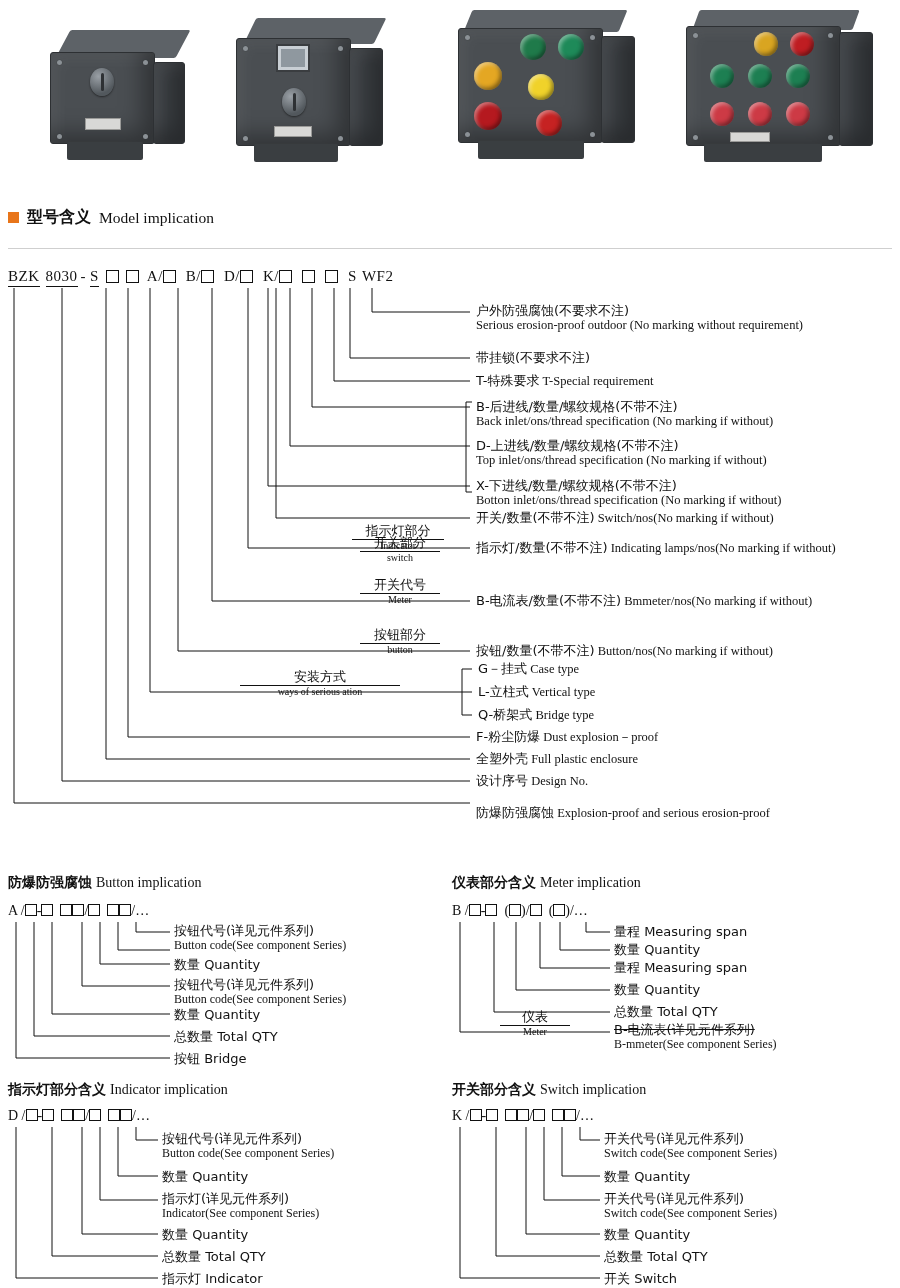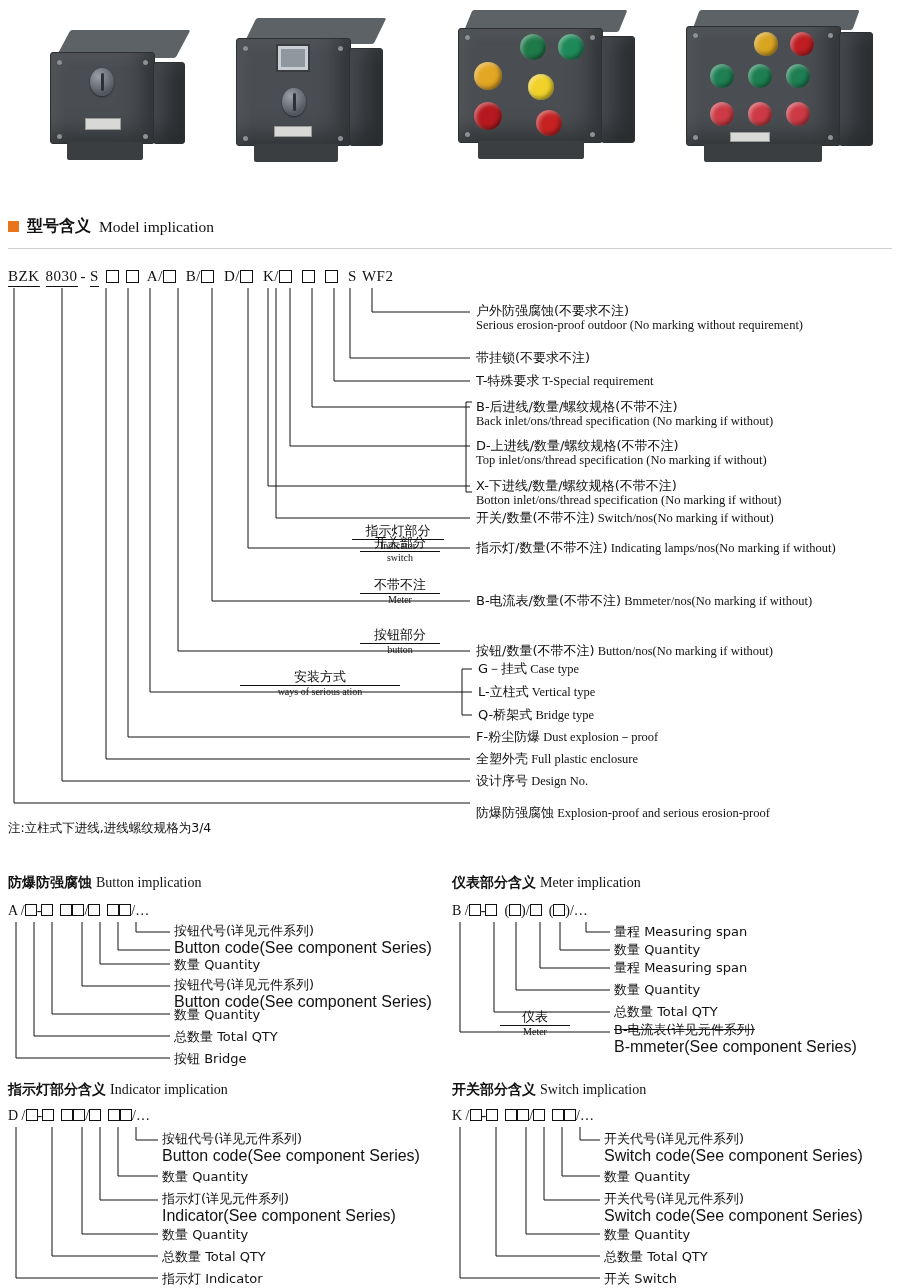--- a/index.html
+++ b/index.html
@@ -66,21 +66,21 @@
 
   
   .sub-head { position:absolute; }
   .sub-head .cn { font-family:"DejaVu Sans", sans-serif; font-weight:bold; font-size:14px; }
   .sub-head .en { font-family:"Liberation Serif", serif; font-size:14px; }
   .sub-code { position:absolute; font-family:"Liberation Serif", serif; font-size:14px; }
   .sub-code .sq { display:inline-block; width:12px; height:12px; border:1px solid #111; vertical-align:-1px; }
 
   .item { position:absolute; font-size:12.5px; line-height:1.15; }
   .item .cn { font-family:"DejaVu Sans", sans-serif; font-size:13px; }
-  .item .en { font-family:Liberation Sans, sans-serif; font-size:16px; }
+  .item .en { font-family:Liberation Serif, serif; font-size:12px; }
   .strike { text-decoration: line-through; }
 </style>
 </head>
 <body>
 
 <div class="photos">
 
   <div class="prod" style="left:45px;top:30px;width:150px;height:140px;">
     <div class="box-top" style="left:18px;top:0px;width:120px;height:28px;transform:skewX(-28deg);background:#5d6267;"></div>
     <div class="box-body" style="left:5px;top:22px;width:105px;height:92px;"></div>
@@ -145,21 +145,21 @@
     <div class="lamp" style="left:106px;top:92px;width:24px;height:24px;background:#cd3a45;"></div>
     <div class="label-plate" style="left:50px;top:122px;width:40px;height:10px;"></div>
     <div class="screw" style="left:13px;top:23px;"></div>
     <div class="screw" style="left:148px;top:23px;"></div>
     <div class="screw" style="left:13px;top:125px;"></div>
     <div class="screw" style="left:148px;top:125px;"></div>
     <div style="position:absolute;left:24px;top:134px;width:118px;height:18px;background:#3a3e41;border-radius:2px;"></div>
   </div>
 </div>
 
-<div class="sec-head" style="left:8px;top:216px;">
+<div class="sec-head" style="left:8px;top:207px;">
   <span class="sec-square"></span>
   <span class="sec-cn">型号含义</span>
   <span class="sec-en">Model implication</span>
 </div>
 <div class="rule" style="left:8px;top:248px;width:884px;"></div>
 
 <div class="code-row" style="left:8px;top:268px;">
   <span class="ubar">BZK</span><span style="width:6px"></span><span class="ubar">8030</span><span style="width:3px"></span><span>-</span><span style="width:4px"></span><span class="ubar">S</span><span style="width:7px"></span><span class="sqbox"></span><span style="width:7px"></span><span class="sqbox"></span><span style="width:8px"></span><span>A/</span><span class="sqbox"></span><span style="width:10px"></span><span>B/</span><span class="sqbox"></span><span style="width:10px"></span><span>D/</span><span class="sqbox"></span><span style="width:10px"></span><span>K/</span><span class="sqbox"></span><span style="width:10px"></span><span class="sqbox"></span><span style="width:10px"></span><span class="sqbox"></span><span style="width:10px"></span><span>S</span><span style="width:5px"></span><span>WF2</span>
 </div>
 
@@ -263,34 +263,33 @@
 
 <div class="sidelab" style="left:360px;top:492px;width:80px;margin-top:44px;">
   <span class="cn">开关部分</span>
   <span class="ul en">switch</span>
 </div>
 <div class="sidelab" style="left:352px;top:524px;width:92px;">
   <span class="cn">指示灯部分</span>
   <span class="ul en">Indicator</span>
 </div>
 <div class="sidelab" style="left:360px;top:578px;width:80px;">
-  <span class="cn">不带不注</span>
+  <span class="cn">开关代号</span>
   <span class="ul en">Meter</span>
 </div>
 <div class="sidelab" style="left:360px;top:628px;width:80px;">
   <span class="cn">按钮部分</span>
   <span class="ul en">button</span>
 </div>
 <div class="sidelab" style="left:240px;top:670px;width:160px;">
   <span class="cn">安装方式</span>
   <span class="ul en">ways of serious ation</span>
 </div>
 
 <div class="note" style="left:8px;top:820px;width:560px;">
-  <div class="cn">注:立柱式下进线,进线螺纹规格为3/4</div>
 </div>
 
 <div class="sub-head" style="left:8px;top:873px;">
   <span class="cn">防爆防强腐蚀</span>
   <span class="en">Button implication</span>
 </div>
 <div class="sub-code" style="left:8px;top:903px;">
   A /<span class="sq"></span>-<span class="sq"></span>&nbsp;&nbsp;<span class="sq"></span><span class="sq"></span>/<span class="sq"></span>&nbsp;&nbsp;<span class="sq"></span><span class="sq"></span>/…
 </div>
 

